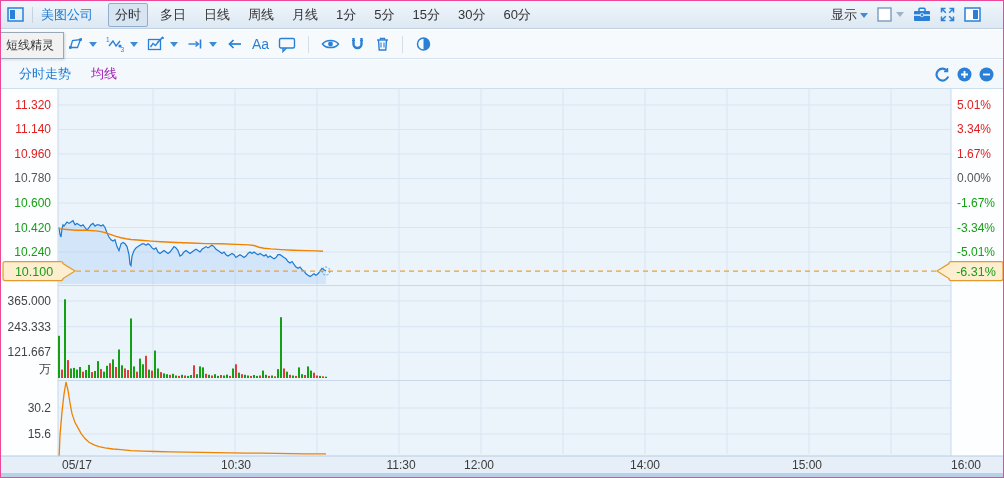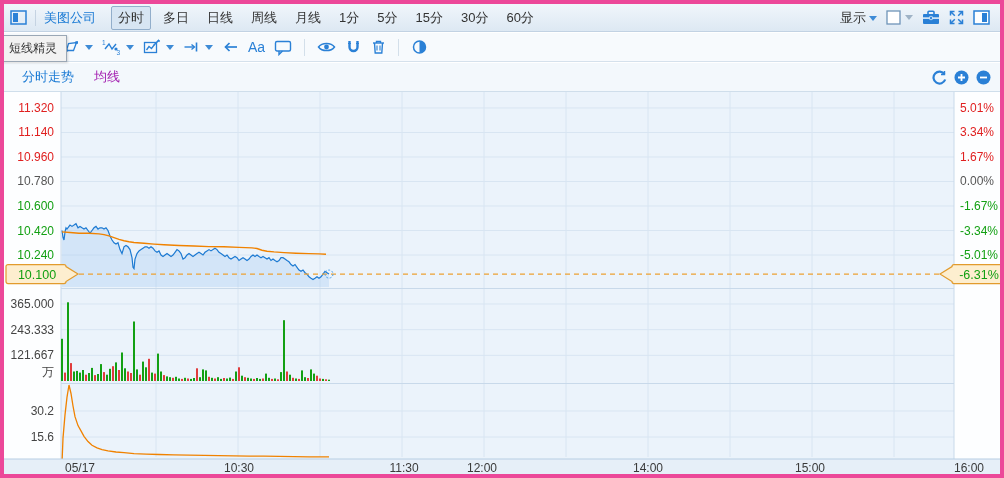--- a/index.html
+++ b/index.html
@@ -1,36 +1,36 @@
 <!DOCTYPE html>
 <html><head>
 <meta charset="utf-8">
 <style>
   * { margin:0; padding:0; box-sizing:border-box; }
   html,body { width:1004px; height:478px; font-family:"Liberation Sans","DejaVu Sans",sans-serif; }
-  #app { position:relative; width:1004px; height:478px; background:#fff; border:4px solid #ec4899; overflow:hidden; }
+  #app { position:relative; width:1004px; height:478px; background:#fff; border:1px solid #ec4899; overflow:hidden; }
 
   
   #topbar { position:absolute; left:0; top:0; width:100%; height:28px;
     background:linear-gradient(#f0f6fb,#dde8f3); border-bottom:1px solid #c2d2e3;
     display:flex; align-items:center; padding-left:6px; font-size:13px; color:#333; }
   .tb-sep { width:1px; height:16px; background:#c5d3e2; margin:0 8px; }
   #symbol-name { color:#1a7ad4; margin-right:12px; cursor:pointer; }
   .ptab { padding:2px 6px; margin:0 3px; cursor:pointer; white-space:nowrap; }
   .ptab.sel { border:1px solid #92aecb; background:#d7e5f3; border-radius:2px; }
-  #topbar-right { margin-left:auto; display:flex; align-items:center; gap:9px; padding-right:10px; }
+  #topbar-right { margin-left:auto; display:flex; align-items:center; gap:9px; padding-right:22px; }
   .caret { display:inline-block; width:0; height:0; border-left:4px solid transparent;
     border-right:4px solid transparent; border-top:5px solid #3e8bd6; margin-left:3px; vertical-align:middle; }
   .caret.gray { border-top-color:#9fb3c6; }
   .icon { display:inline-flex; align-items:center; justify-content:center; cursor:pointer; }
   .icon svg { display:block; }
 
   
   #drawbar { position:absolute; left:0; top:29px; width:100%; height:29px; background:#f7fafd;
-    border-bottom:1px solid #d5e1ec; display:flex; align-items:center; padding-left:21px; gap:9px; }
+    border-bottom:1px solid #d5e1ec; display:flex; align-items:center; padding-left:28px; gap:9px; }
   .tool { display:inline-flex; align-items:center; gap:2px; cursor:pointer;text-align:center; }
   .dbar-sep { width:1px; height:17px; background:#d3dfea; margin:0 3px; }
   #tooltip { position:absolute; left:-8px; top:2px; z-index:5; background:#f2f2f2;
     border:1px solid #9aa7b5; color:#333; font-size:12px; padding:4px 9px 4px 12px;
     box-shadow:1px 1px 2px rgba(0,0,0,.15); white-space:nowrap; }
   #aa-label { color:#2a80d6; font-size:14px; }
 
   
   #viewtabs { position:absolute; left:0; top:59px; width:100%; height:29px; background:#f3f8fc;
     border-bottom:1px solid #cfdeeb; display:flex; align-items:center; padding-left:18px; font-size:13px; }

